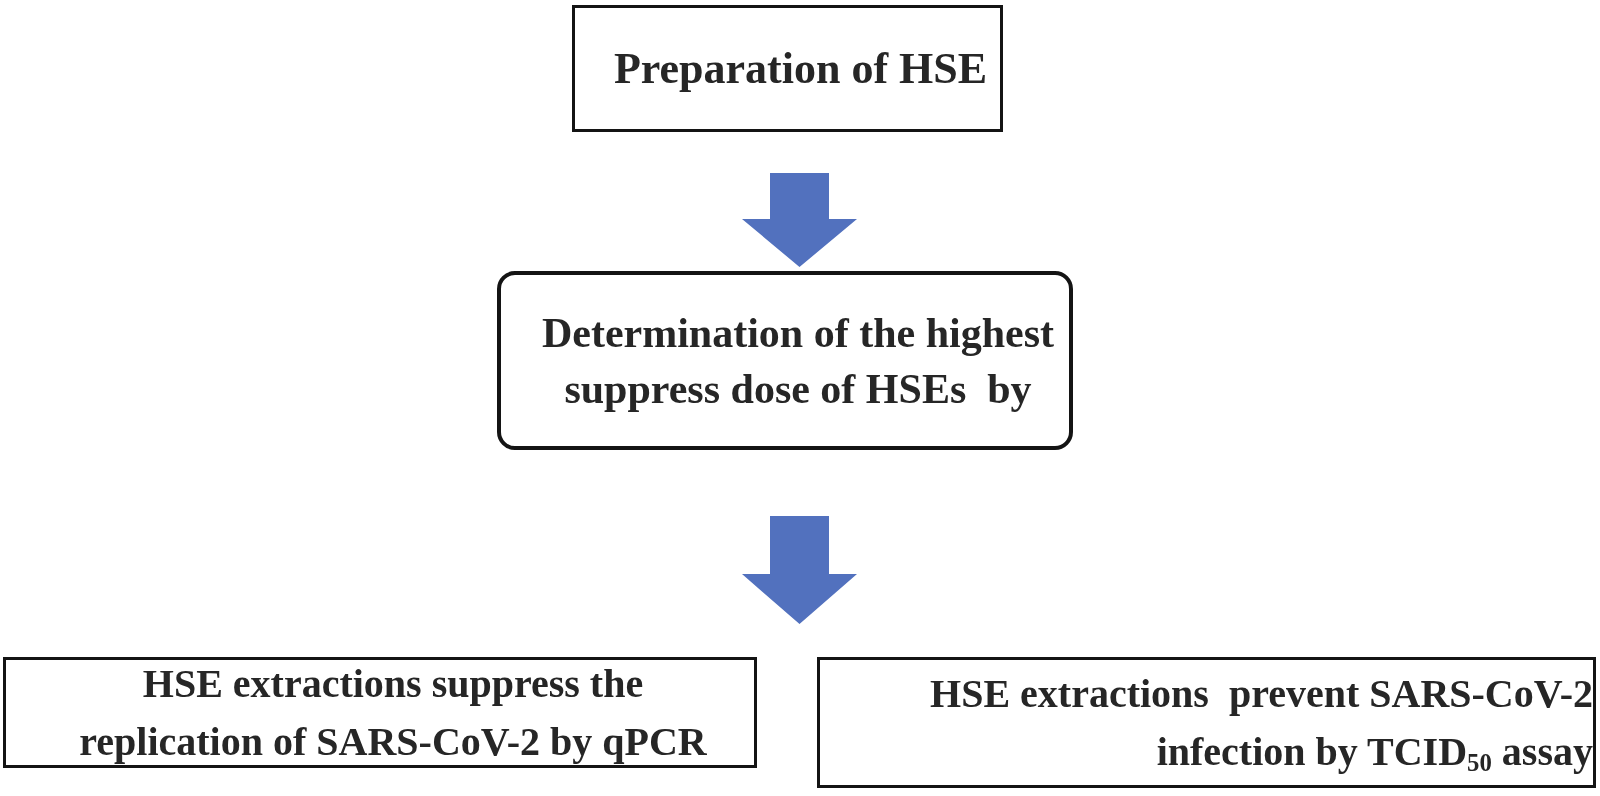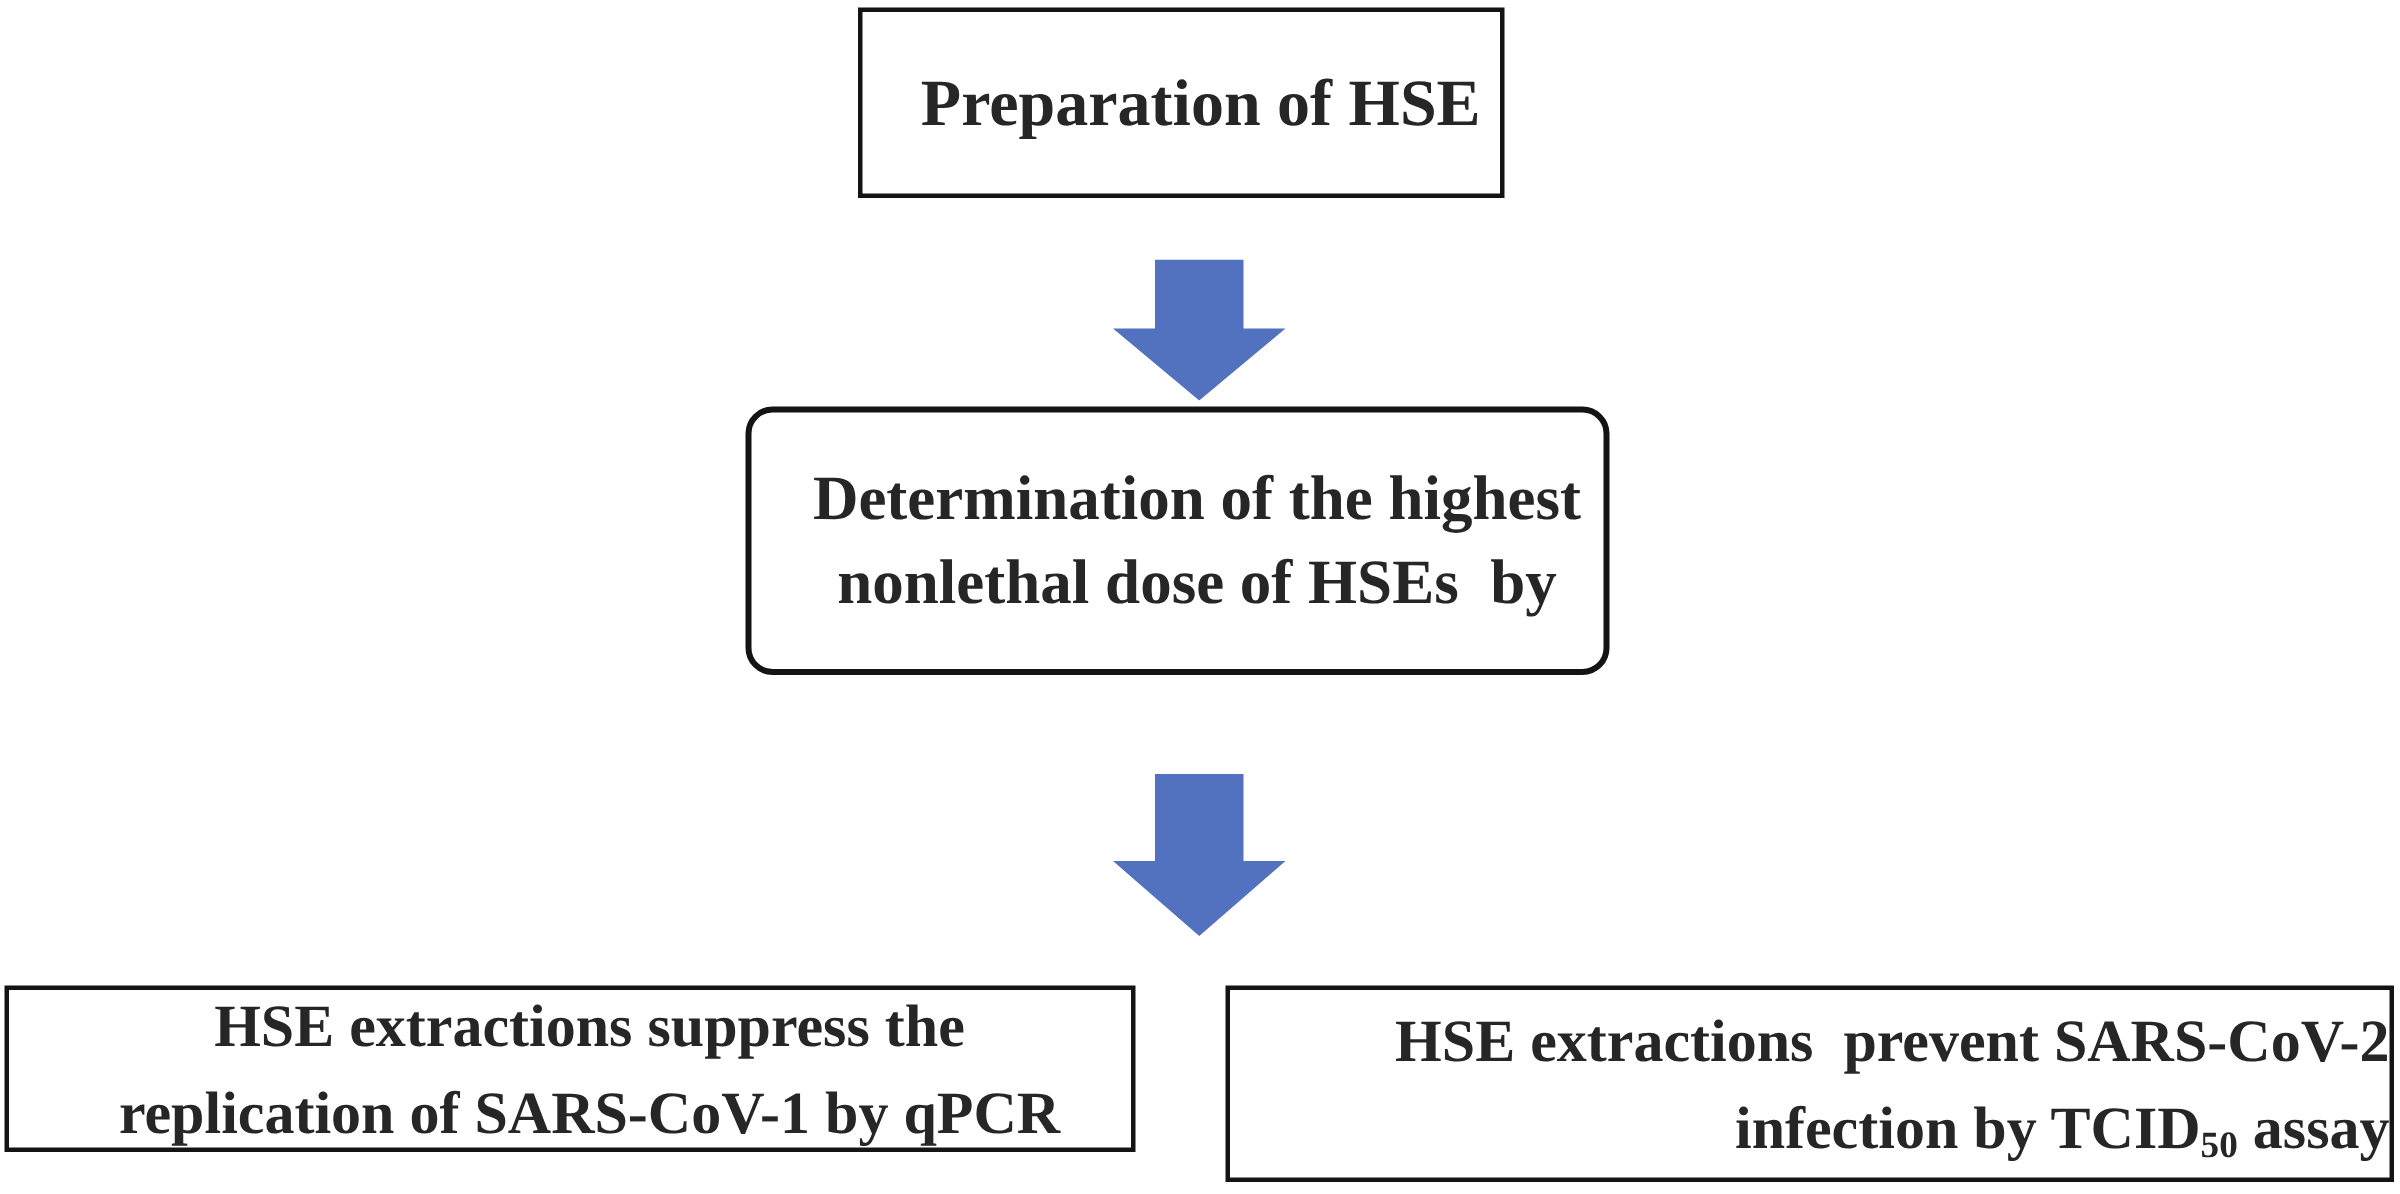--- a/index.html
+++ b/index.html
@@ -73,30 +73,30 @@
   <div class="box box-step1">
     <div class="line">Preparation of HSE</div>
   </div>
 
   <svg class="arrow arrow-1" width="115" height="94" viewBox="0 0 115 94" aria-hidden="true">
     <polygon points="28,0 87,0 87,46 115,46 57.5,94 0,46 28,46" fill="#5271BE"></polygon>
   </svg>
 
   <div class="box box-step2">
     <div class="line">Determination of the highest</div>
-    <div class="line">nonlethal dose of HSEs  by</div>
+    <div class="line">suppress dose of HSEs  by</div>
   </div>
 
   <svg class="arrow arrow-2" width="115" height="108" viewBox="0 0 115 108" aria-hidden="true">
     <polygon points="28,0 87,0 87,58 115,58 57.5,108 0,58 28,58" fill="#5271BE"></polygon>
   </svg>
 
   <div class="box box-result-left">
     <div class="line">HSE extractions suppress the</div>
-    <div class="line">replication of SARS-CoV-1 by qPCR</div>
+    <div class="line">replication of SARS-CoV-2 by qPCR</div>
   </div>
 
   <div class="box box-result-right">
     <div class="line">HSE extractions  prevent SARS-CoV-2</div>
     <div class="line"><span>infection by TCID</span><sub>50</sub><span> assay</span></div>
   </div>
 
 </div>
 
 </body></html>

